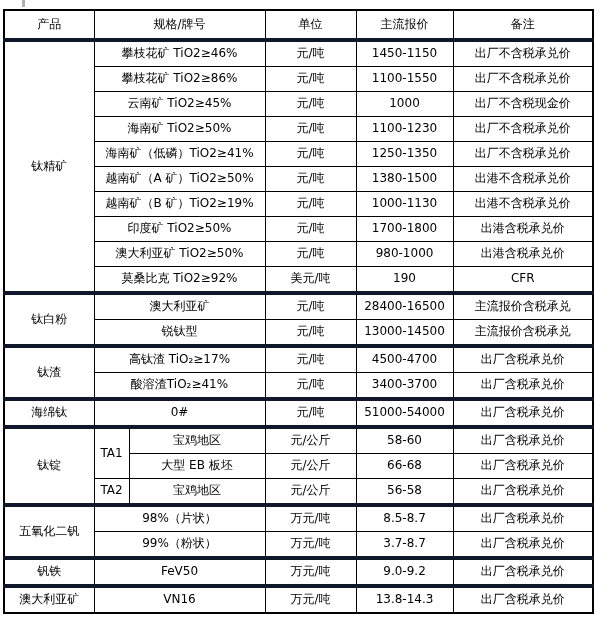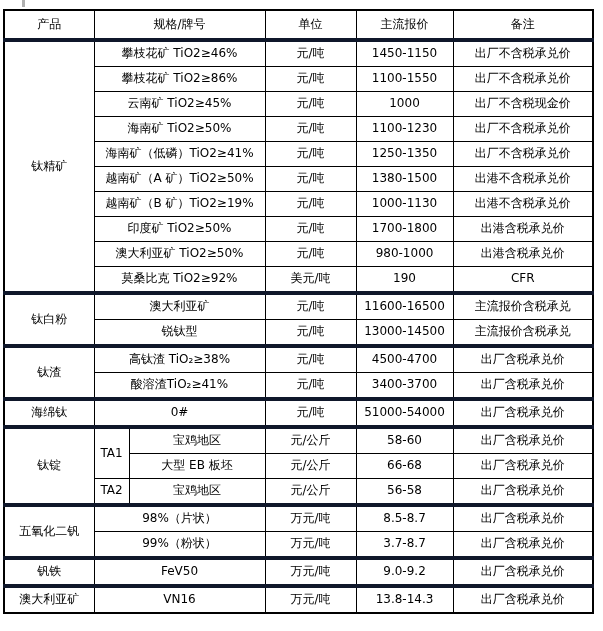--- a/index.html
+++ b/index.html
@@ -135,32 +135,32 @@
       <tr>
         <td colspan="2">莫桑比克 TiO2≥92%</td>
         <td>美元/吨</td>
         <td>190</td>
         <td>CFR</td>
       </tr>
       <tr class="gs">
         <td rowspan="2">钛白粉</td>
         <td colspan="2">澳大利亚矿</td>
         <td>元/吨</td>
-        <td>11600-16500</td>
+        <td>28400-16500</td>
         <td>主流报价含税承兑</td>
       </tr>
       <tr>
         <td colspan="2">锐钛型</td>
         <td>元/吨</td>
         <td>13000-14500</td>
         <td>主流报价含税承兑</td>
       </tr>
       <tr class="gs">
         <td rowspan="2">钛渣</td>
-        <td colspan="2">高钛渣 TiO₂≥38%</td>
+        <td colspan="2">高钛渣 TiO₂≥17%</td>
         <td>元/吨</td>
         <td>4500-4700</td>
         <td>出厂含税承兑价</td>
       </tr>
       <tr>
         <td colspan="2">酸溶渣TiO₂≥41%</td>
         <td>元/吨</td>
         <td>3400-3700</td>
         <td>出厂含税承兑价</td>
       </tr>

